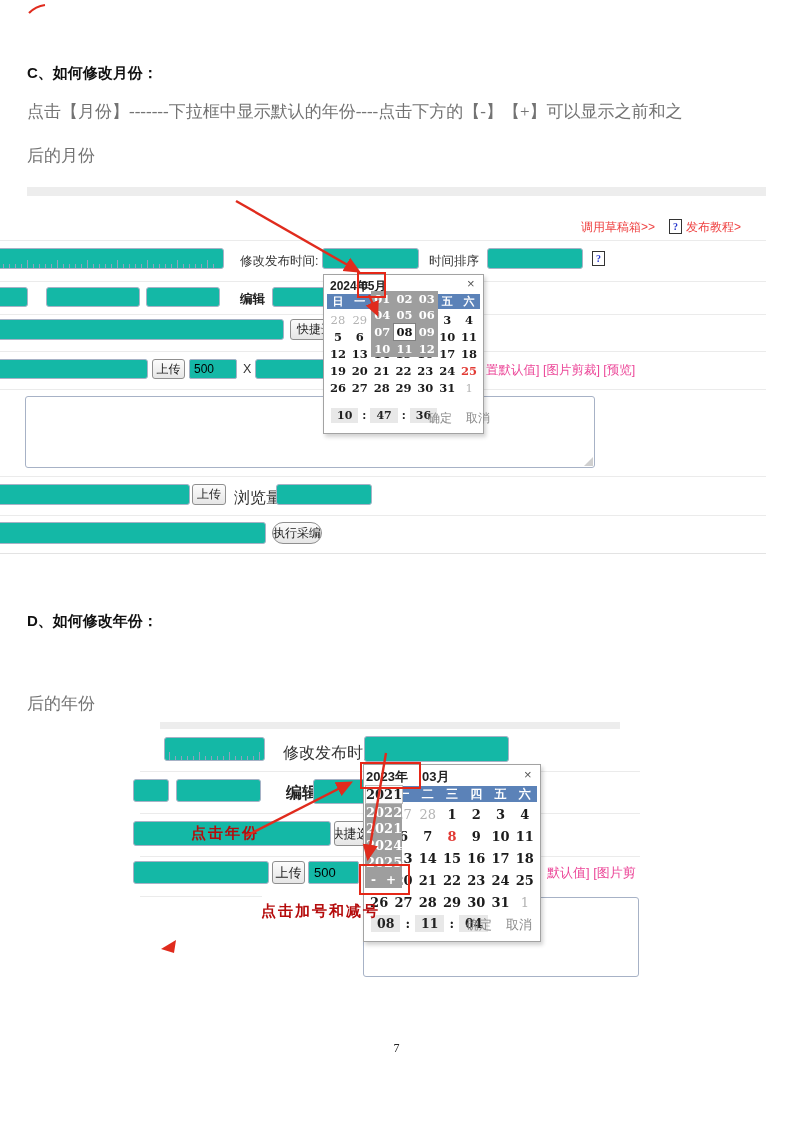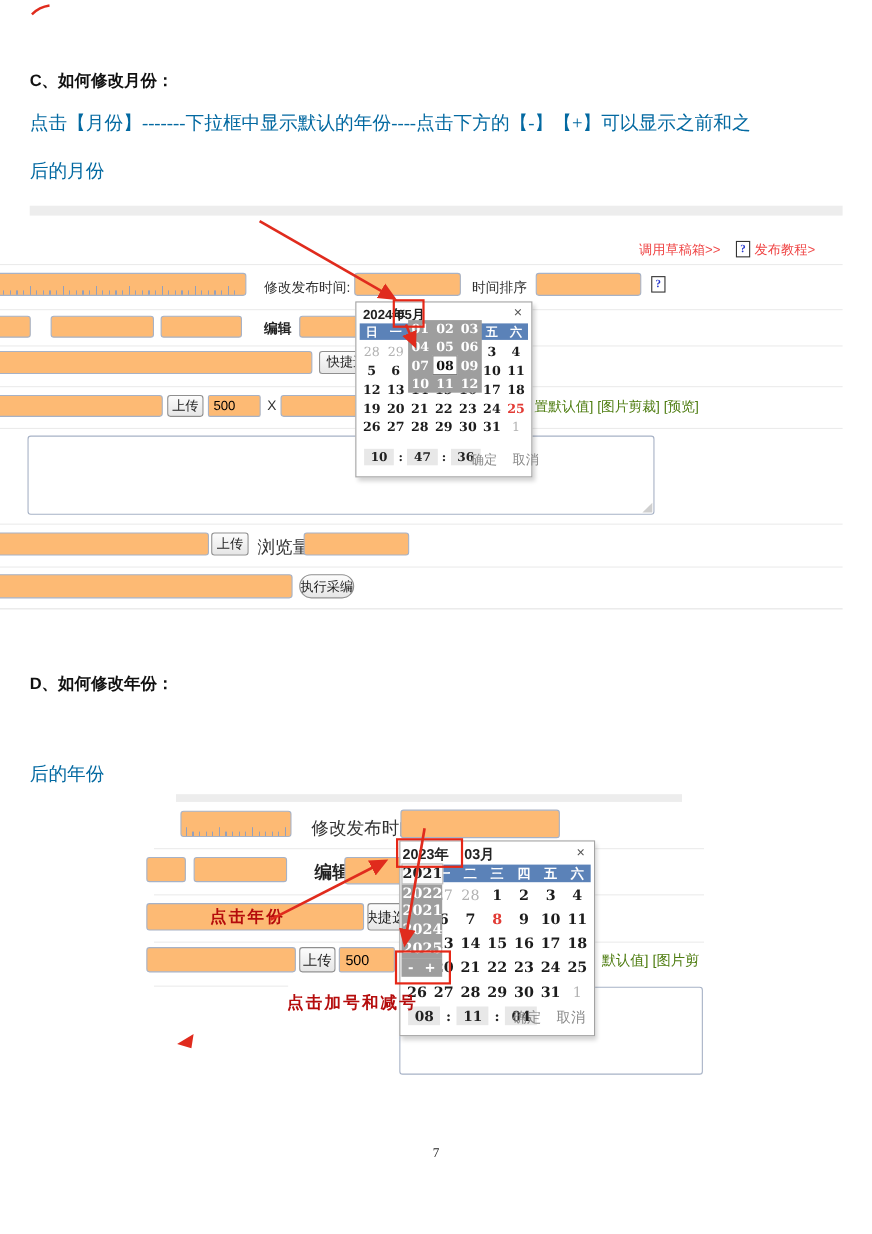--- a/index.html
+++ b/index.html
@@ -1,39 +1,39 @@
 <!DOCTYPE html>
 <html><head>
 <meta charset="utf-8">
 <style>
   html,body{margin:0;padding:0;background:#fff;}
   .page{position:relative;width:793px;height:1122px;background:#fff;overflow:hidden;
         font-family:"Liberation Sans",sans-serif;}
   .h1{position:absolute;font:700 15px "Liberation Sans",sans-serif;color:#111;white-space:nowrap;}
-  .para{position:absolute;font:17px "Liberation Serif","DejaVu Serif",serif;color:#0369a1;white-space:nowrap;}
+  .para{position:absolute;font:17px "Liberation Serif","DejaVu Serif",serif;color:#737373;white-space:nowrap;}
   .note{position:absolute;font:14px "Liberation Sans",sans-serif;color:#333;white-space:nowrap;}
   .pgnum{position:absolute;left:0;right:0;text-align:center;font:12px "Liberation Serif",serif;color:#222;}
   .bar{position:absolute;background:#ededed;}
   .hline{position:absolute;height:1px;background:#ebebeb;}
-  .inp{position:absolute;background:#fdba74;border:1px solid #a7b2c6;border-radius:3px;box-sizing:border-box;z-index:1;}
+  .inp{position:absolute;background:#14b8a6;border:1px solid #a7b2c6;border-radius:3px;box-sizing:border-box;z-index:1;}
   .inp.plain{border-radius:2px;}
   .ruler{background-image:
       repeating-linear-gradient(90deg,#93a0bd 0,#93a0bd 1px,transparent 1px,transparent 6px),
       repeating-linear-gradient(90deg,#93a0bd 0,#93a0bd 1px,transparent 1px,transparent 30px);
       background-size:96% 4px,96% 8px;background-position:4px bottom,4px bottom;background-repeat:no-repeat,no-repeat;}
   .btn{position:absolute;background:linear-gradient(#fcfcfc,#e6e6e6);border:1px solid #8f8f8f;border-radius:3px;
        font:12px "Liberation Sans",sans-serif;color:#222;text-align:center;box-sizing:border-box;z-index:1;
        display:flex;align-items:center;justify-content:center;white-space:nowrap;overflow:hidden;}
   .lbl{position:absolute;font:12.5px "Liberation Sans",sans-serif;color:#333;white-space:nowrap;z-index:1;}
   .lbl.b{font-weight:700;color:#222;}
   .lbl.big{font-size:16px;}
   .redlink{position:absolute;font:12px "Liberation Sans",sans-serif;color:#ef4444;white-space:nowrap;z-index:1;}
   .helpico{position:absolute;width:11px;height:13px;border:1px solid #333;background:#fff;color:#2233cc;
            font:700 10px "Liberation Serif",serif;text-align:center;line-height:13px;z-index:1;}
-  .graytxt{position:absolute;font:12.5px "Liberation Sans",sans-serif;color:#4d7c0f;white-space:nowrap;z-index:1;}
+  .graytxt{position:absolute;font:12.5px "Liberation Sans",sans-serif;color:#ec4899;white-space:nowrap;z-index:1;}
   .ta{position:absolute;background:#fff;border:1px solid #a7b2c6;border-radius:3px;box-sizing:border-box;z-index:1;}
   .rsz{position:absolute;width:0;height:0;border-left:9px solid transparent;border-bottom:9px solid #cfcfcf;z-index:2;}
   
   .cal{position:absolute;background:#fff;border:1px solid #a3a3a3;box-shadow:2px 3px 4px rgba(0,0,0,.18);
        box-sizing:border-box;z-index:10;}
   .calhead{position:absolute;font:600 12px "Liberation Sans",sans-serif;color:#222;white-space:nowrap;z-index:11;}
   .calhead.big{font-size:13px;}
   .closex{position:absolute;font:13px "Liberation Sans",sans-serif;color:#555;z-index:11;}
   .grid{position:absolute;display:grid;z-index:11;}
   .g7{grid-template-columns:repeat(7,1fr);}

